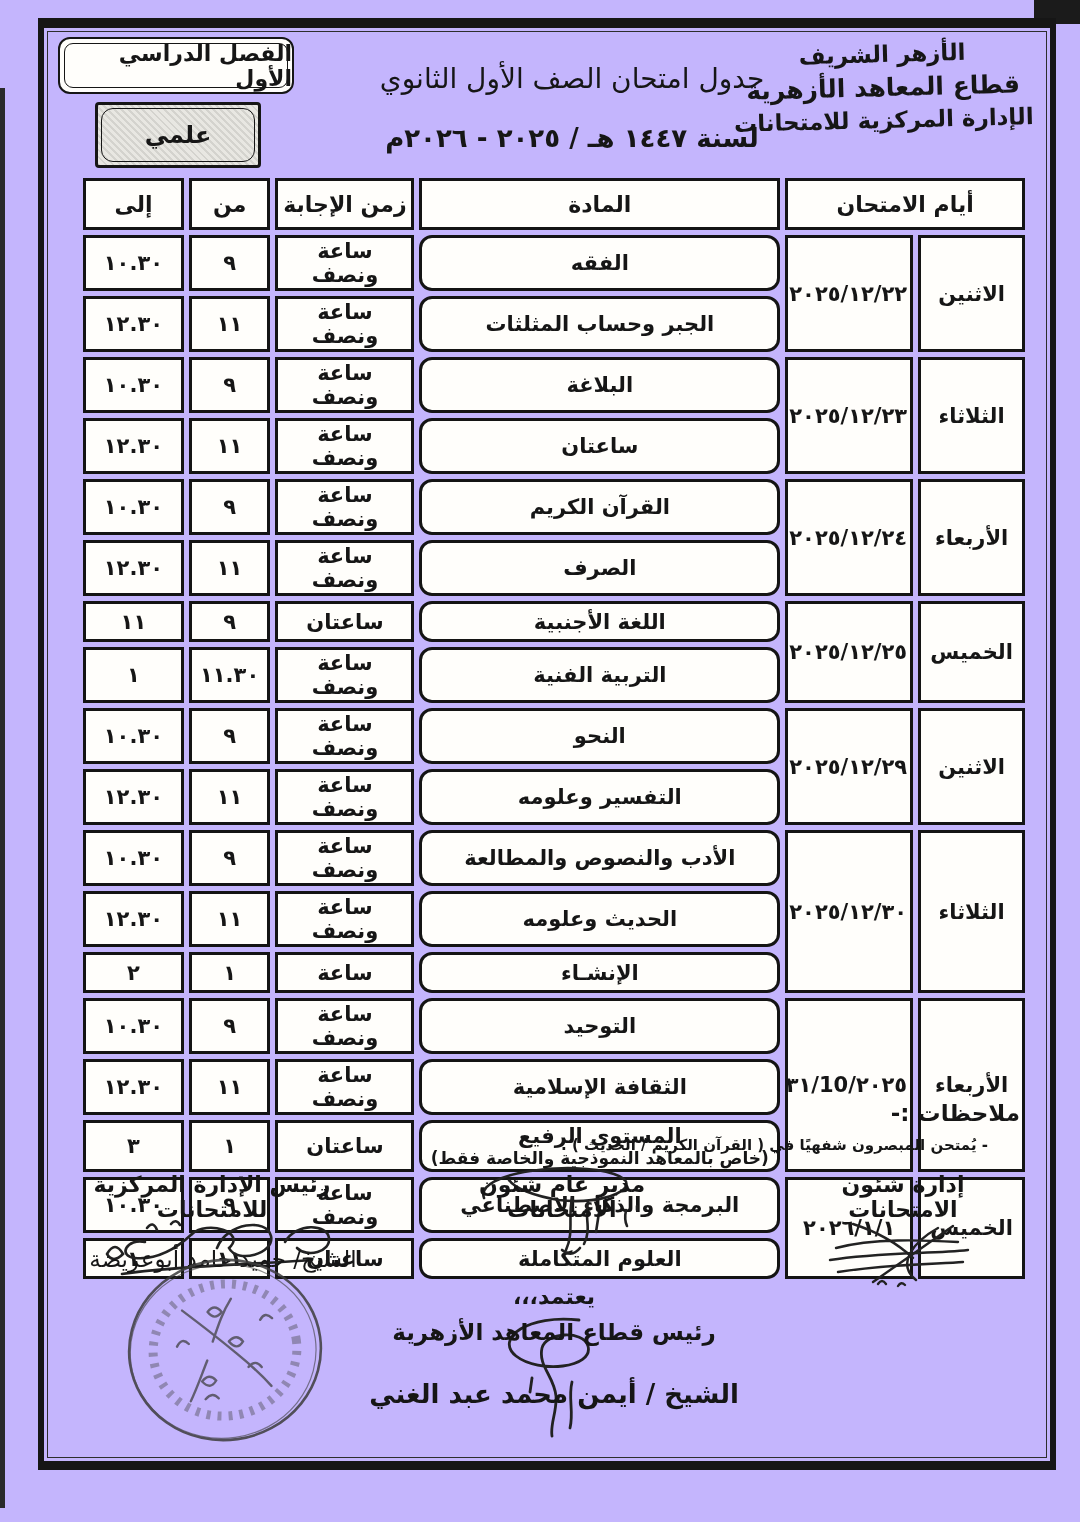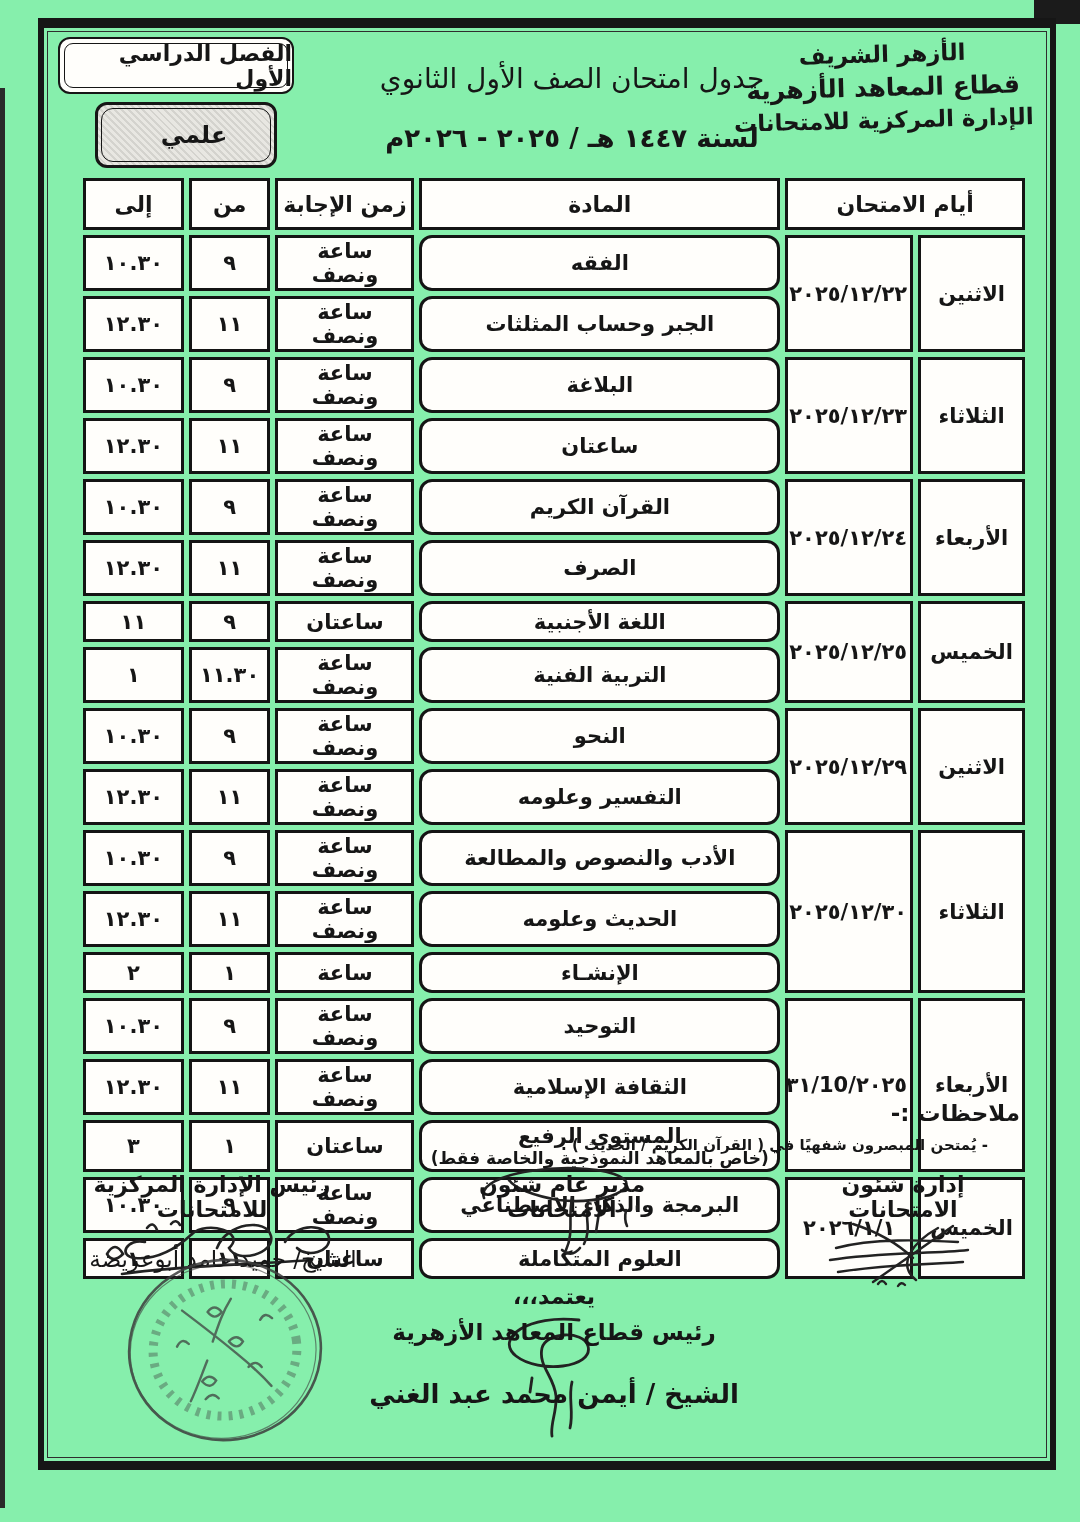--- a/index.html
+++ b/index.html
@@ -1,18 +1,18 @@
 <!DOCTYPE html>
 <html lang="ar" dir="rtl"><head>
 <meta charset="utf-8">
 <style>
   html,body { margin:0; padding:0; background:#ffffff; }
   .page {
     position:relative; width:1080px; height:1522px;
-    background:#86efac; overflow:hidden;
+    background:#c4b5fd; overflow:hidden;
     font-family:"DejaVu Sans", sans-serif;
     color:#161616; direction:rtl;
   }
   
   .scan-edge-left { position:absolute; left:0; top:88px; width:5px; height:1420px; background:#2a2a2a; }
   .scan-corner-tr { position:absolute; right:0; top:0; width:46px; height:24px; background:#1b1b1b; }
 
   
   .frame {
     position:absolute; left:38px; top:18px; width:1018px; height:1452px;
@@ -27,27 +27,26 @@
   
   .semester-box {
     position:absolute; left:14px; top:9px; width:232px; height:53px;
     border:2.5px solid #161616; border-radius:12px;
     display:flex; align-items:center; justify-content:center;
     font-weight:bold; font-size:22px; background:#fffefb;
   }
   .semester-box::before { content:""; position:absolute; inset:4px; border:1.5px solid #161616; border-radius:9px; }
   .track-box {
     position:absolute; left:51px; top:74px; width:160px; height:60px;
-    border:3px solid #161616; border-radius:12px;
+    border:3px solid #161616; border-radius:4px;
     display:flex; align-items:center; justify-content:center;
     font-weight:bold; font-size:24px;
     background:
       repeating-linear-gradient(45deg, rgba(120,120,115,.18) 0 2px, rgba(0,0,0,0) 2px 5px),
       #e8e7e2;
-    padding-left: 16px;
   }
   .track-box::before { content:""; position:absolute; inset:3px; border:1.5px solid #161616; border-radius:12px; }
 
   .org-block {
     position:absolute; right:12px; top:10px; width:310px;
     text-align:center; font-weight:bold; line-height:33px;
     transform:rotate(-1.5deg); letter-spacing:.5px;
   }
   .org-line1 { font-size:23px; }
   .org-line2 { font-size:25px; }

